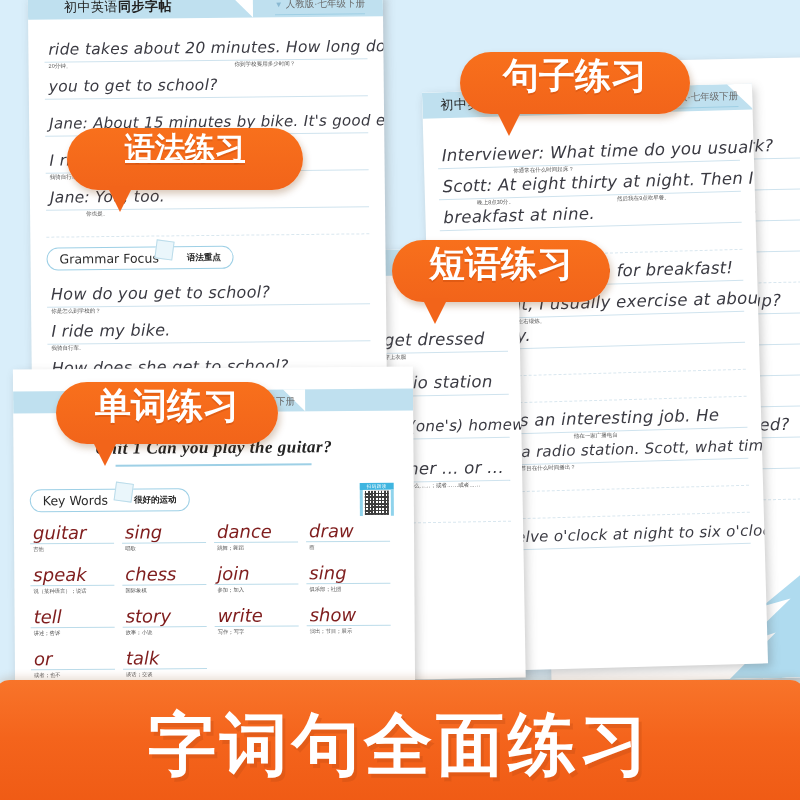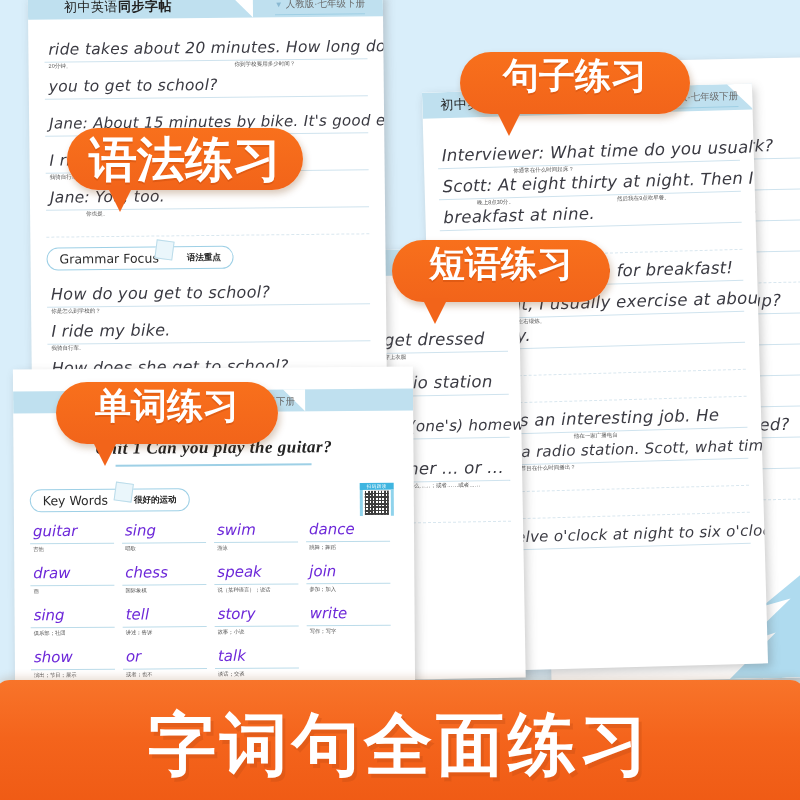--- a/index.html
+++ b/index.html
@@ -108,22 +108,22 @@
     width:100%;height:100%;
     background-image:
       repeating-linear-gradient(90deg,#1c1c1c 0 1.6px,transparent 1.6px 3.2px),
       repeating-linear-gradient(0deg,#1c1c1c 0 1.6px,transparent 1.6px 3.4px);
     opacity:.85;
   }
   
   .wgrid{display:grid;grid-template-columns:repeat(4,1fr);}
   .wcell{position:relative;height:42px;}
   .wcell .we{
-    font-family:"DejaVu Sans",sans-serif;font-style:italic;font-size:15px;
-    color:#6d28d9;position:absolute;top:0;left:3px;
+    font-family:"DejaVu Sans",sans-serif;font-style:italic;font-size:18px;
+    color:#7f1d1d;position:absolute;top:0;left:3px;
   }
   .wcell .wu{
     position:absolute;top:21px;left:0;right:8px;border-bottom:1px solid #bcdcea;
   }
   .wcell .wc{
     position:absolute;top:24px;left:3px;font-size:5.6px;color:#555;
     white-space:nowrap;transform:scale(.95);transform-origin:left top;
   }
   .brush{
     position:absolute;right:-10px;bottom:0;width:130px;height:120px;
@@ -356,44 +356,39 @@
           <span class="we">guitar</span>
           <span class="wu"></span>
           <span class="wc">吉他</span>
         </div>
       <div class="wcell">
           <span class="we">sing</span>
           <span class="wu"></span>
           <span class="wc">唱歌</span>
         </div>
       <div class="wcell">
-          <span class="we">swim</span>
-          <span class="wu"></span>
-          <span class="wc">游泳</span>
-        </div>
-      <div class="wcell">
           <span class="we">dance</span>
           <span class="wu"></span>
           <span class="wc">跳舞；舞蹈</span>
         </div>
 
       <div class="wcell">
           <span class="we">draw</span>
           <span class="wu"></span>
           <span class="wc">画</span>
         </div>
       <div class="wcell">
+          <span class="we">speak</span>
+          <span class="wu"></span>
+          <span class="wc">说（某种语言）；说话</span>
+        </div>
+      <div class="wcell">
           <span class="we">chess</span>
           <span class="wu"></span>
           <span class="wc">国际象棋</span>
-        </div>
-      <div class="wcell">
-          <span class="we">speak</span>
-          <span class="wu"></span>
-          <span class="wc">说（某种语言）；说话</span>
         </div>
       <div class="wcell">
           <span class="we">join</span>
           <span class="wu"></span>
           <span class="wc">参加；加入</span>
         </div>
 
       <div class="wcell">
           <span class="we">sing</span>
           <span class="wu"></span>
@@ -433,21 +428,21 @@
     </div>
   </div>
 </div>
 
 <div class="badge" style="left:460px;top:52px;width:230px;height:62px;">
   <span style="font-size:36px;">句子练习</span>
   <div class="tail" style="left:36px;bottom:-22px;"></div>
 </div>
 
 <div class="badge" style="left:67px;top:128px;width:236px;height:62px;">
-  <span style="font-size:48px;">语法练习</span>
+  <span style="font-size:30px;text-decoration:underline;">语法练习</span>
   <div class="tail" style="left:40px;bottom:-22px;"></div>
 </div>
 
 <div class="badge" style="left:392px;top:240px;width:218px;height:62px;">
   <span style="font-size:36px;">短语练习</span>
   <div class="tail" style="left:30px;bottom:-22px;"></div>
 </div>
 
 <div class="badge" style="left:56px;top:382px;width:222px;height:62px;">
   <span style="font-size:36px;">单词练习</span>

